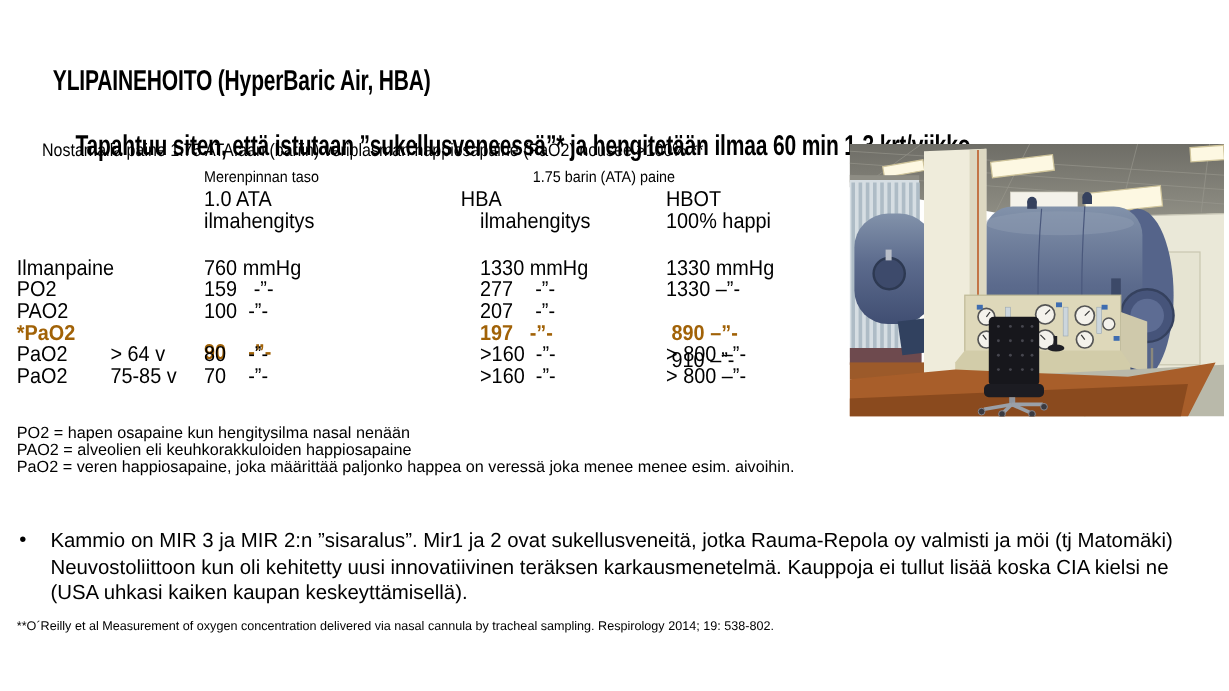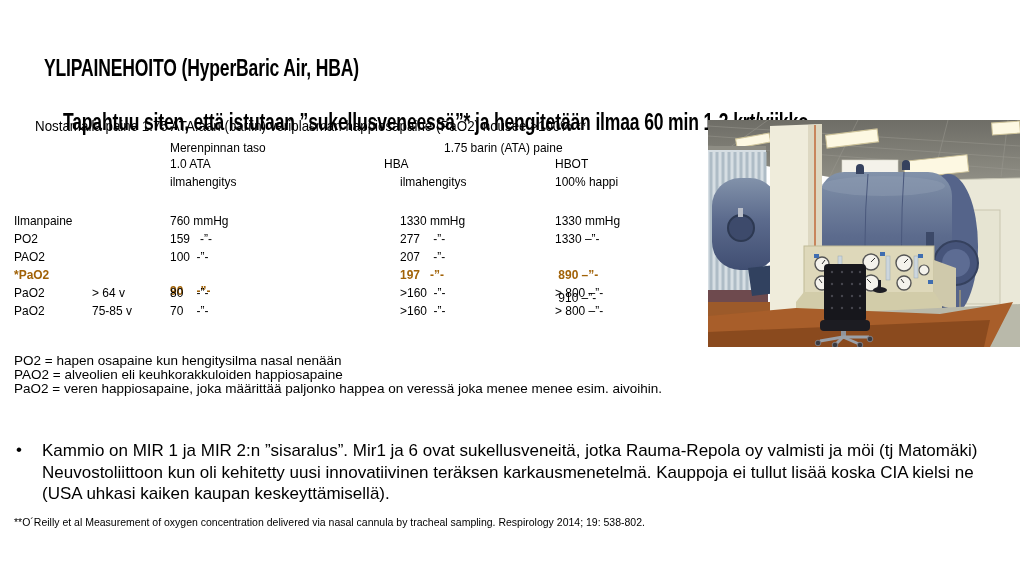--- a/index.html
+++ b/index.html
@@ -5,21 +5,21 @@
   html,body{margin:0;padding:0;background:#fff;}
   .slide{position:relative;width:1024px;height:576px;background:#ffffff;overflow:hidden;
          font-family:"Liberation Sans", sans-serif;color:#000;}
   .abs{position:absolute;white-space:pre;}
   .cx73{transform:scaleX(0.73);transform-origin:0 0;display:inline-block;}
   .cx89{transform:scaleX(0.89);transform-origin:0 0;display:inline-block;}
   .cx92{transform:scaleX(0.92);transform-origin:0 0;display:inline-block;}
   .title{left:18px;top:27px;font-size:24px;font-weight:bold;line-height:27px;letter-spacing:-0.2px;}
   .intro{left:18px;top:100px;font-size:15px;}
   .th-small{font-size:13px;}
-  .t{font-size:13px;}
+  .t{font-size:18px;}
   .hl{color:#a16207;font-weight:bold;}
   .defs{font-size:13.5px;line-height:14px;}
   .bullet-marker{left:16px;top:440px;font-size:17px;}
   .bullet-text{position:absolute;left:42px;top:440px;width:952px;font-size:17px;line-height:21.5px;white-space:normal;}
   .footnote{left:14px;top:516px;font-size:10.5px;}
   .photo{position:absolute;left:708px;top:120px;width:312px;height:227px;margin:0;padding:0;line-height:0;}
 </style>
 </head>
 <body>
 
@@ -78,21 +78,21 @@
     <div class="abs t" style="left:170px;top:303px;"><span class="cx92">70    -”-</span></div>
     <div class="abs t" style="left:400px;top:303px;"><span class="cx92">&gt;160  -”-</span></div>
     <div class="abs t" style="left:555px;top:303px;"><span class="cx92">&gt; 800 –”-</span></div>
   </div>
 
   <div class="abs defs" style="left:14px;top:354px;"><span>PO2 = hapen osapaine kun hengitysilma nasal nenään</span></div>
   <div class="abs defs" style="left:14px;top:368px;text-align:center;"><span>PAO2 = alveolien eli keuhkorakkuloiden happiosapaine</span></div>
   <div class="abs defs" style="left:14px;top:382px;"><span>PaO2 = veren happiosapaine, joka määrittää paljonko happea on veressä joka menee menee esim. aivoihin.</span></div>
 
   <div class="abs bullet-marker">•</div>
-  <div class="bullet-text">Kammio on MIR 1 ja MIR 2:n ”sisaralus”. Mir1 ja 6 ovat sukellusveneitä, jotka Rauma-Repola oy valmisti ja möi (tj Matomäki) Neuvostoliittoon kun oli kehitetty uusi innovatiivinen teräksen karkausmenetelmä. Kauppoja ei tullut lisää koska CIA kielsi ne (USA uhkasi kaiken kaupan keskeyttämisellä).</div>
+  <div class="bullet-text">Kammio on MIR 3 ja MIR 2:n ”sisaralus”. Mir1 ja 2 ovat sukellusveneitä, jotka Rauma-Repola oy valmisti ja möi (tj Matomäki) Neuvostoliittoon kun oli kehitetty uusi innovatiivinen teräksen karkausmenetelmä. Kauppoja ei tullut lisää koska CIA kielsi ne (USA uhkasi kaiken kaupan keskeyttämisellä).</div>
 
   <div class="abs footnote">**O´Reilly et al Measurement of oxygen concentration delivered via nasal cannula by tracheal sampling. Respirology 2014; 19: 538-802.</div>
 
   <figure class="photo">
     <svg viewBox="0 0 312 227" width="312" height="227">
       <defs>
         <linearGradient id="chg" x1="0" y1="0" x2="0" y2="1">
           <stop offset="0" stop-color="#8292aa"></stop>
           <stop offset="0.45" stop-color="#5c6b8d"></stop>
           <stop offset="1" stop-color="#404e72"></stop>

